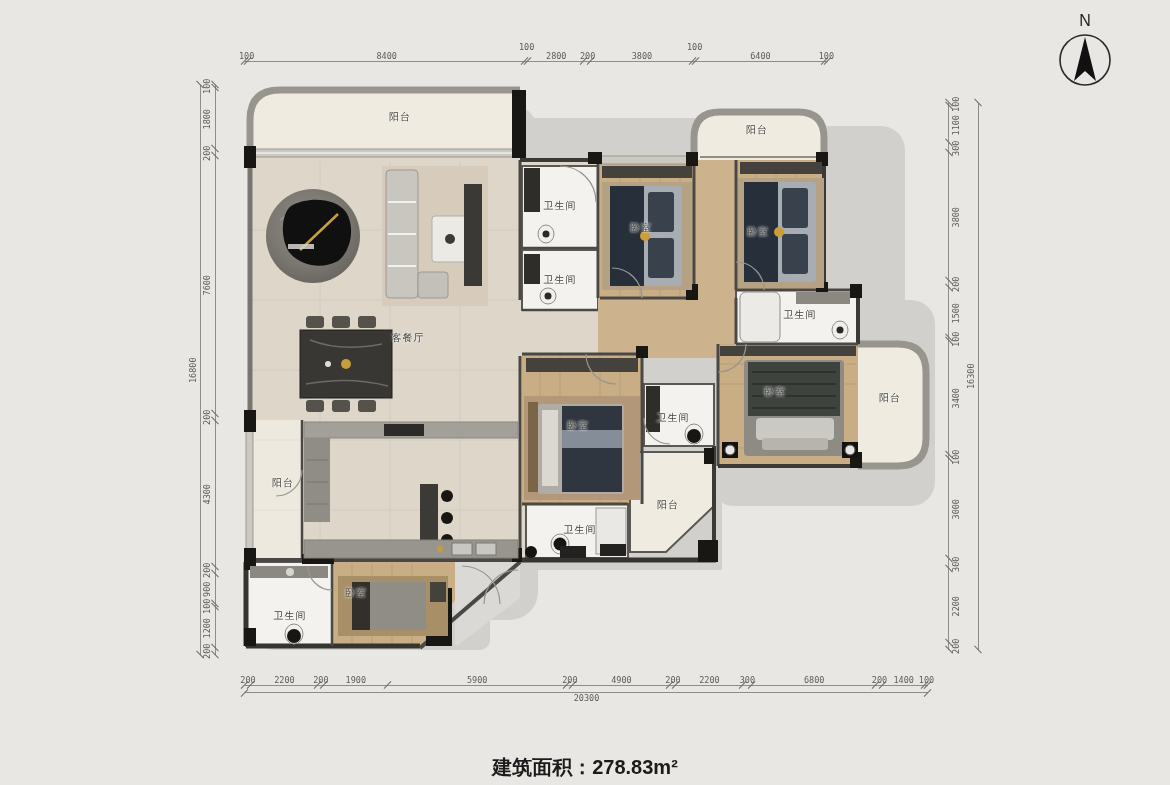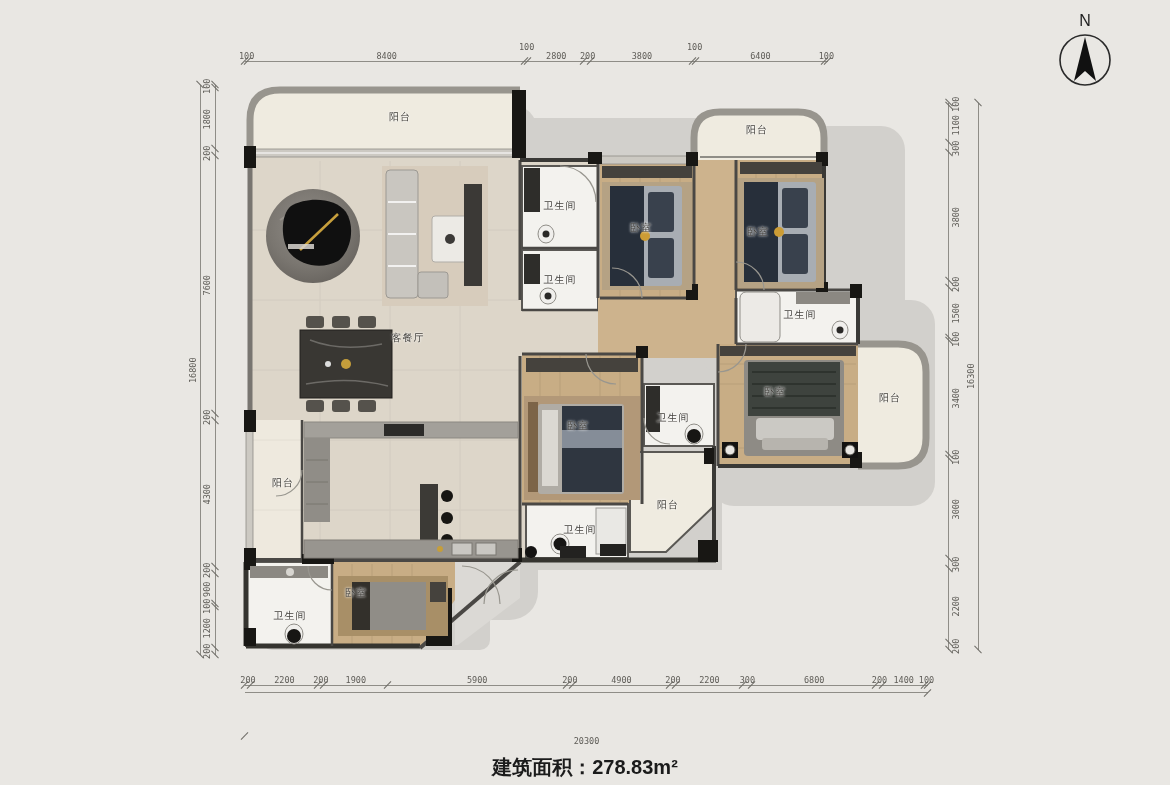--- a/index.html
+++ b/index.html
@@ -11,21 +11,21 @@
   
   .rlabel{position:absolute;transform:translate(-50%,-50%);
     font-size:10px;letter-spacing:1px;color:#413f3b;white-space:nowrap;
     text-shadow:0 0 3px rgba(255,255,255,.9),0 0 2px rgba(255,255,255,.9);}
 
   
   .hdim{position:absolute;display:flex;align-items:flex-end;height:13px;
         border-bottom:1px solid #8f8d87;}
   .hdim.below{align-items:flex-start;border-bottom:none;border-top:1px solid #8f8d87;}
   .hseg{position:relative;flex-basis:0;min-width:0;display:flex;justify-content:center;align-items:flex-end;}
-  .hdim.below .hseg{align-items:flex-end;margin-top:43px;}
+  .hdim.below .hseg{align-items:flex-end;}
   .hseg::before{content:"";position:absolute;left:-1px;bottom:-5px;width:1px;height:10px;
         background:#6f6d67;transform:rotate(45deg);}
   .hdim.below .hseg::before{bottom:auto;top:-5px;}
   .hdim::after{content:"";position:absolute;right:0;bottom:-5px;width:1px;height:10px;
         background:#6f6d67;transform:rotate(45deg);}
   .hdim.below::after{bottom:auto;top:-5px;}
   .lbl{font-family:"DejaVu Sans Mono",monospace;font-style:normal;font-size:8.5px;line-height:1;
        color:#5e5c57;padding:1px 0;white-space:nowrap;}
   .hseg.sm .lbl{transform:translateY(-9px);}
 

